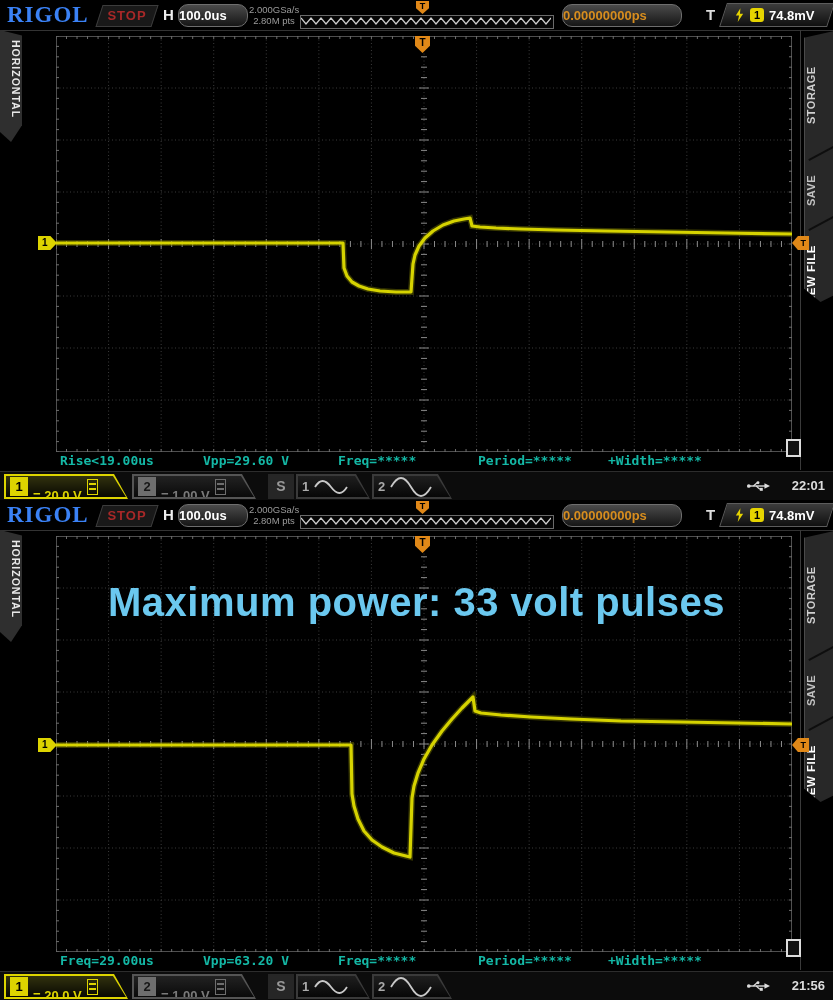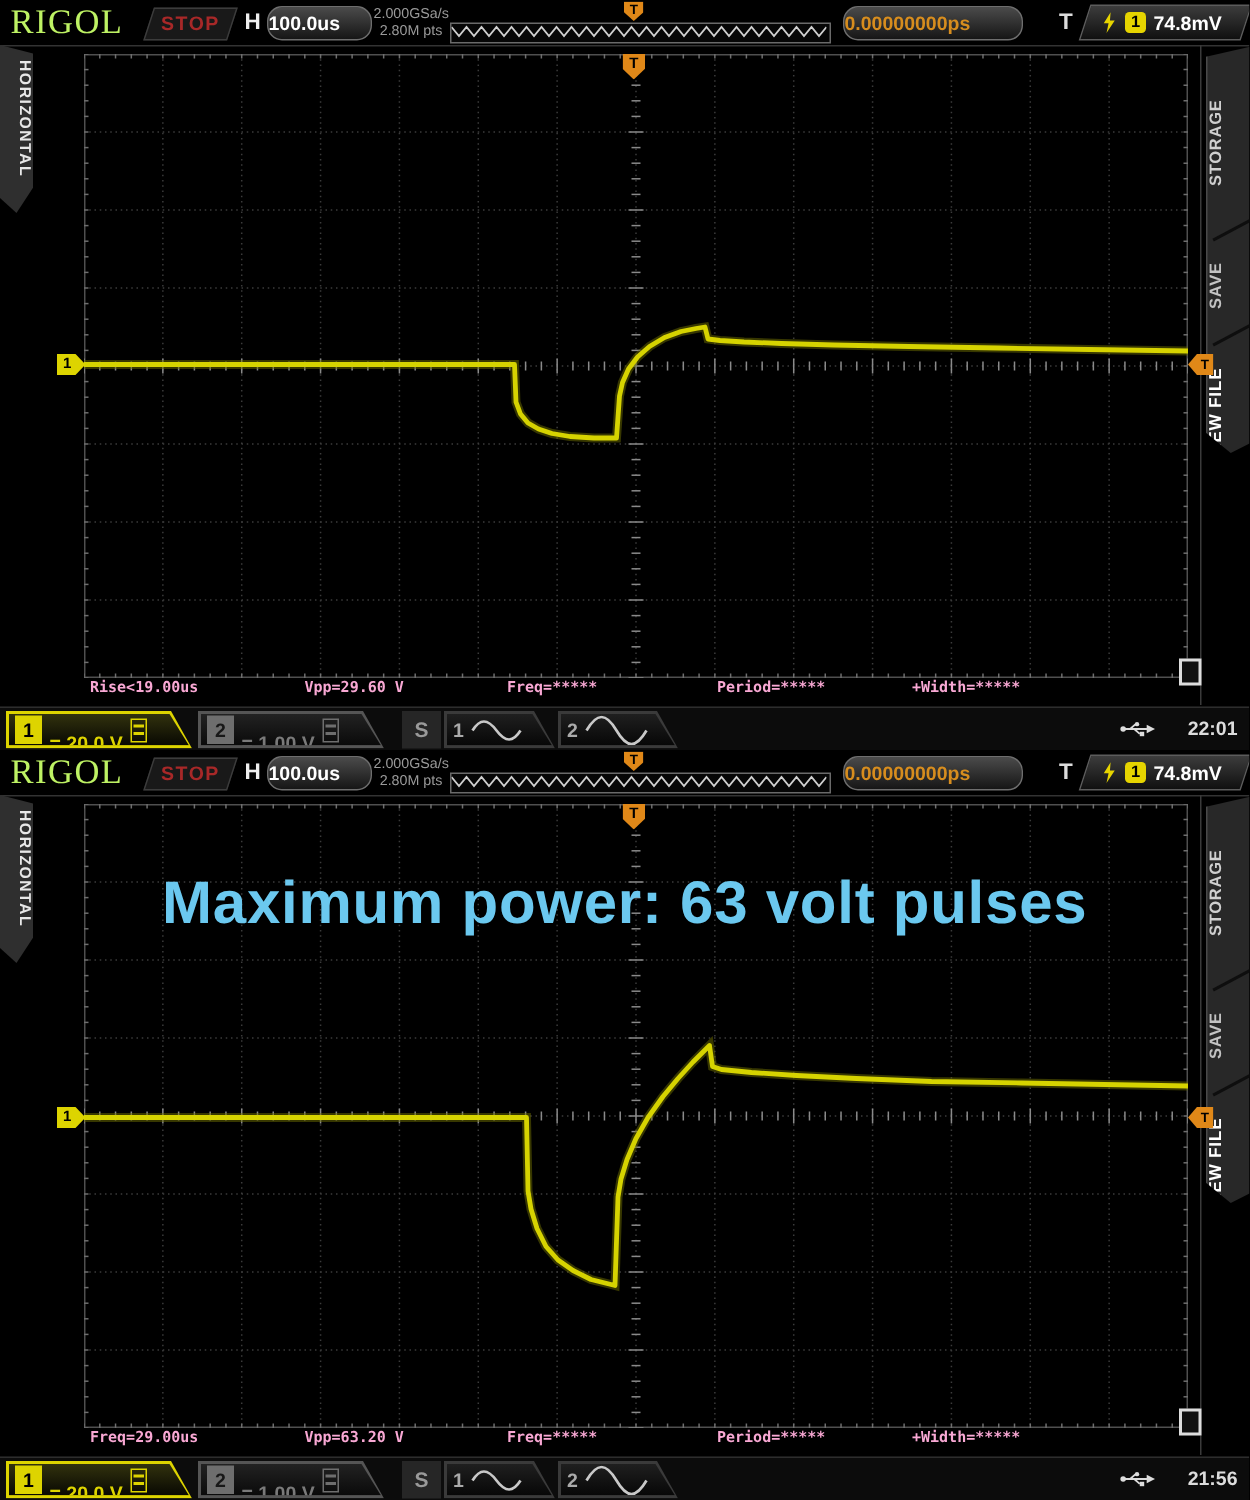--- a/index.html
+++ b/index.html
@@ -1,22 +1,22 @@
 <!DOCTYPE html>
 <html><head>
 <meta charset="utf-8">
 <style>
   html,body{margin:0;padding:0;background:#000;}
   .stage{position:relative;width:833px;height:1000px;background:#000;overflow:hidden;
          font-family:"Liberation Sans",sans-serif;}
   .scope{position:absolute;left:0;width:833px;height:500px;background:#000;}
   
   .hdr{position:absolute;left:0;top:0;width:833px;height:30px;background:#000;border-bottom:1px solid #333;}
-  .brand{position:absolute;left:7px;top:2px;font-family:"Liberation Serif",serif;font-weight:normal;
-         font-size:23px;color:#bef264;letter-spacing:1px;}
+  .brand{position:absolute;left:7px;top:2px;font-family:"Liberation Serif",serif;font-weight:bold;
+         font-size:23px;color:#3b82f6;letter-spacing:1px;}
   .stop-badge{position:absolute;left:99px;top:5px;width:54px;height:20px;background:#191919;
          border:1px solid #3c3c3c;transform:skewX(-18deg);}
   .stop-badge span{display:block;transform:skewX(18deg);text-align:center;line-height:20px;
          font-weight:bold;font-size:13px;color:#a82828;letter-spacing:1px;}
   .h-label{position:absolute;left:163px;top:6px;font-weight:bold;font-size:15px;color:#eee;}
   .pill{position:absolute;top:4px;height:21px;border:1px solid #6e6e6e;border-radius:10px;
         background:linear-gradient(#4a4a4a,#161616);text-align:left;line-height:21px;
         font-weight:bold;font-size:13px;color:#fff;}
   .tb-pill{left:178px;width:68px;}
   .rate{position:absolute;left:249px;top:4px;width:50px;font-size:9.5px;line-height:11px;
@@ -45,21 +45,21 @@
         font-size:10px;line-height:14px;padding-left:4px;box-sizing:border-box;z-index:6;}
   .trig-tag{position:absolute;left:792px;width:17px;height:14px;background:#e08818;
         clip-path:polygon(35% 0,100% 0,100% 100%,35% 100%,0 50%);color:#000;font-weight:bold;
         font-size:9px;line-height:14px;text-align:right;padding-right:3px;box-sizing:border-box;z-index:6;}
   .trig-pos-top{position:absolute;left:415px;top:36px;width:15px;height:17px;background:#e08818;
         clip-path:polygon(0 0,100% 0,100% 58%,50% 100%,0 58%);color:#000;font-weight:bold;
         font-size:10px;text-align:center;line-height:13px;z-index:6;}
   .page-icon{position:absolute;left:786px;top:439px;width:11px;height:14px;border:2px solid #ddd;background:#111;z-index:6;}
   
   .meas{position:absolute;top:453px;height:17px;font-family:"DejaVu Sans Mono",monospace;
-        font-weight:bold;font-size:10px;color:#f9a8d4;white-space:nowrap;}
+        font-weight:bold;font-size:13px;color:#14b8a6;white-space:nowrap;}
   .m1{left:60px;} .m2{left:203px;} .m3{left:338px;} .m4{left:478px;} .m5{left:608px;}
   
   .chbar{position:absolute;left:0;top:471px;width:833px;height:29px;background:#0c0c0c;border-top:1px solid #2d2d2d;}
   .tab{position:absolute;top:2px;height:25px;clip-path:polygon(0 0,calc(100% - 14px) 0,100% 100%,0 100%);}
   .tab .inner{position:absolute;left:2px;top:2px;width:calc(100% - 4px);height:calc(100% - 4px);
         clip-path:polygon(0 0,calc(100% - 13px) 0,100% 100%,0 100%);display:flex;align-items:center;gap:5px;padding-left:4px;box-sizing:border-box;}
   .ch1-tab{left:4px;width:124px;background:#ddd400;}
   .ch1-tab .inner{background:linear-gradient(#32320e,#080802);}
   .ch2-tab{left:132px;width:124px;background:#555;}
   .ch2-tab .inner{background:linear-gradient(#222,#0a0a0a);}
@@ -967,21 +967,21 @@
             <line x1="733" y1="405.6" x2="736" y2="405.6" stroke="#6e6e6e" stroke-width="1"></line>
             <line x1="363" y1="416" x2="373" y2="416" stroke="#8a8a8a" stroke-width="1"></line>
             <line x1="0" y1="416" x2="3" y2="416" stroke="#6e6e6e" stroke-width="1"></line>
             <line x1="733" y1="416" x2="736" y2="416" stroke="#6e6e6e" stroke-width="1"></line>
           </g>
         <polyline class="wave-glow" fill="none" stroke="#6e6e00" stroke-width="6" stroke-opacity="0.5" points="0,209 295,209 296,258 298,270 302,283 308,295 316,304 326,311 338,317 350,320 354,321 356,262 358,250 362,237 368,223 376,209 386,195 396,183 406,172 413,165 417,161 419,175 425,177 445,179 475,181 515,183 565,185 625,186 736,188"></polyline>
         <polyline class="wave" fill="none" stroke="#d6d300" stroke-width="3.2" stroke-linejoin="round" points="0,209 295,209 296,258 298,270 302,283 308,295 316,304 326,311 338,317 350,320 354,321 356,262 358,250 362,237 368,223 376,209 386,195 396,183 406,172 413,165 417,161 419,175 425,177 445,179 475,181 515,183 565,185 625,186 736,188"></polyline>
       </svg>
     </div>
 
-    <div class="annotation anno-2">Maximum power: 63 volt pulses</div>
+    <div class="annotation anno-2">Maximum power: 33 volt pulses</div>
     <div class="trig-pos-top">T</div>
     <div class="ch-tag" style="top:238px">1</div>
     <div class="trig-tag" style="top:238px">T</div>
     <div class="page-icon"></div>
 
     <div class="meas m1">Freq=29.00us</div>
     <div class="meas m2">Vpp=63.20 V</div>
     <div class="meas m3">Freq=*****</div>
     <div class="meas m4">Period=*****</div>
     <div class="meas m5">+Width=*****</div>

